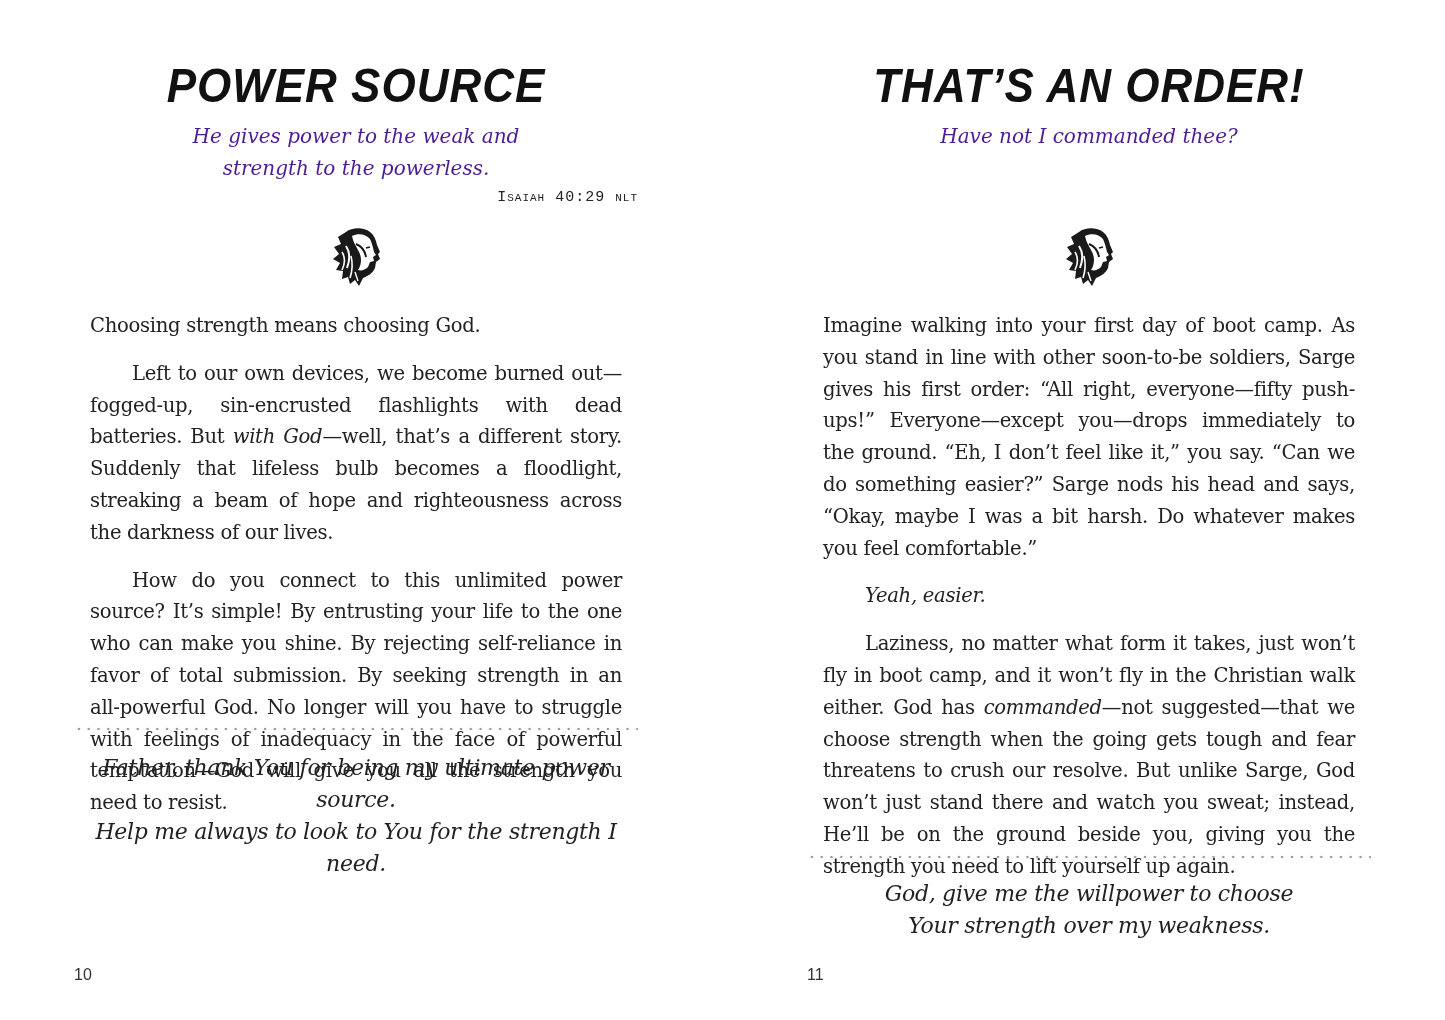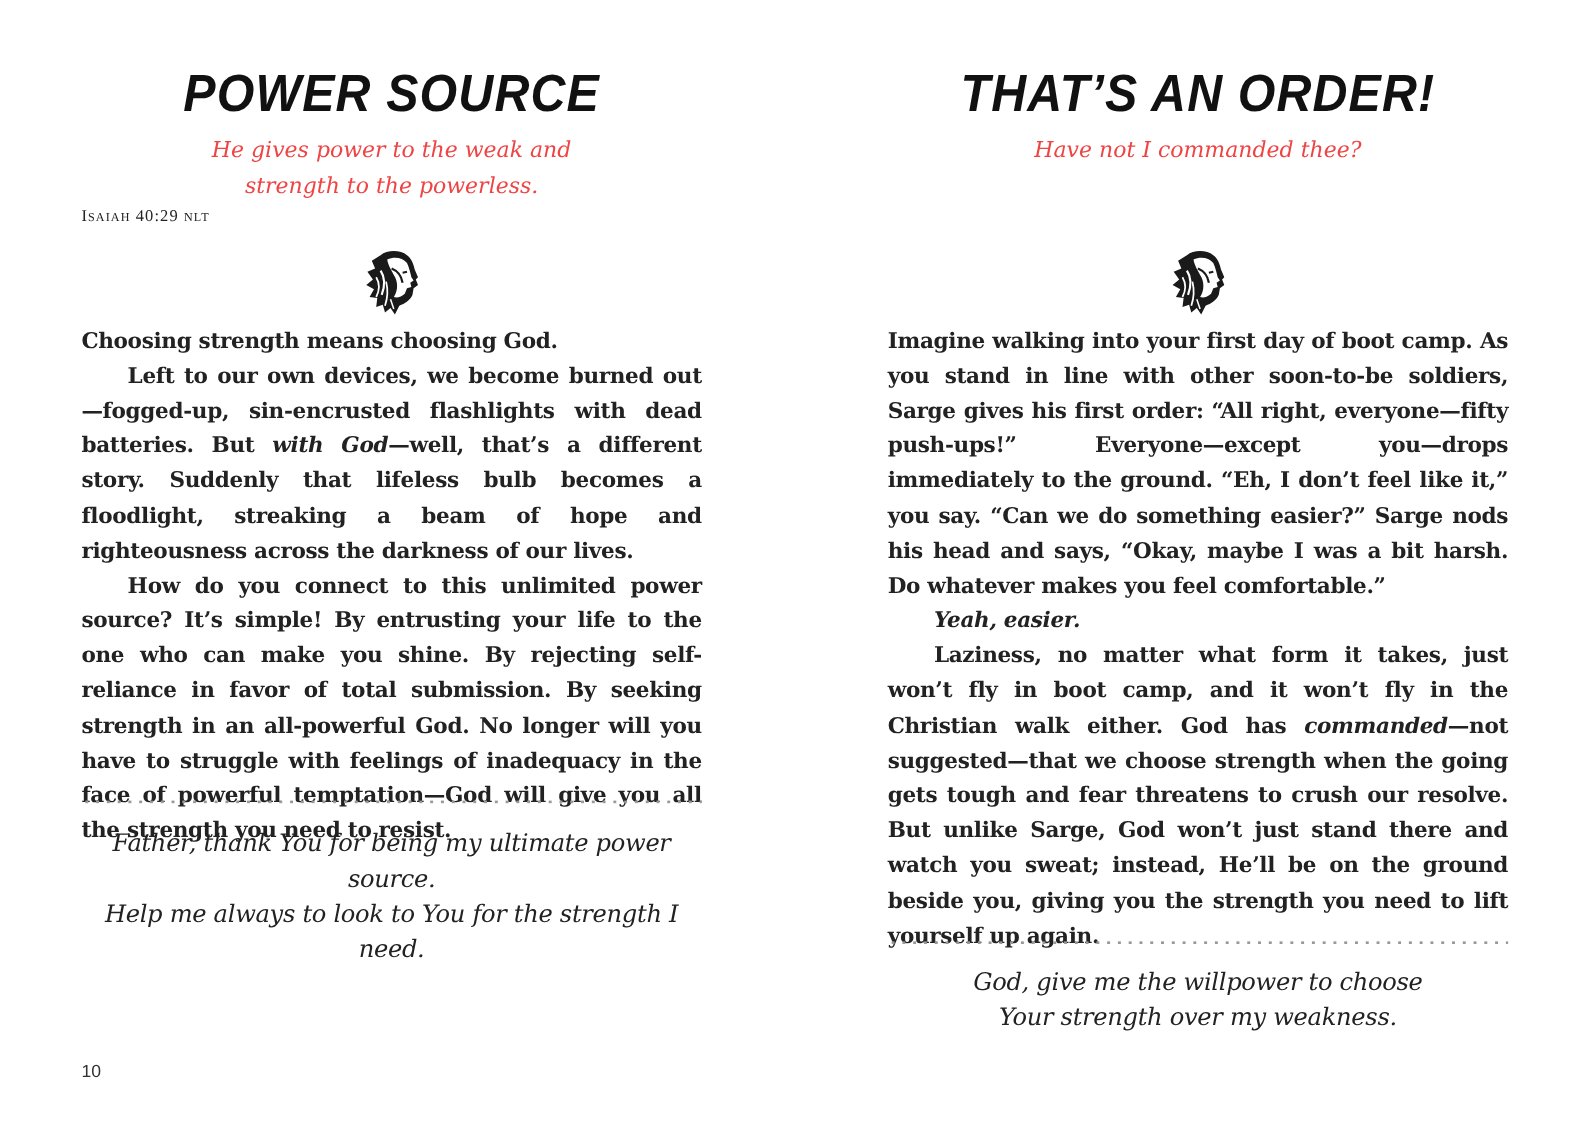--- a/index.html
+++ b/index.html
@@ -38,30 +38,30 @@
     }
     .verse {
       position: absolute;
       left: 0; right: 0;
       top: 120px;
       text-align: center;
       font-family: "DejaVu Serif", serif;
       font-style: italic;
       font-size: 20px;
       line-height: 32px;
-      color: #ef4444;
+      color: #4c1d95;
       font-weight: 300;
     }
     .verse .line { display: block; }
     .ref {
       position: absolute;
       left: 0; right: 0;
       top: 189px;
-      text-align: left;
-      font-family: Liberation Serif, serif;
+      text-align: right;
+      font-family: Liberation Mono, monospace;
       font-size: 15px;
       letter-spacing: 1px;
       color: #222;
       font-variant: small-caps;
     }
     .lion {
       position: absolute;
       left: 50%;
       top: 226px;
       width: 56px;
@@ -72,21 +72,21 @@
       position: absolute;
       left: 0; right: 0;
       top: 294px;
       font-family: "DejaVu Serif", serif;
       font-size: 19.6px;
       line-height: 31.8px;
       color: #222;
       text-align: justify;
       letter-spacing: -0.3px;
     }
-    .body-text p { margin: 0; font-weight: bold; }
+    .body-text p { margin: 16px; }
     .body-text p.indent { text-indent: 42px; }
     .body-text em { font-style: italic; }
 
     .dots {
       position: absolute;
       left: 0; right: 0;
       height: 4px;
       background-image: radial-gradient(circle, #999 1.3px, transparent 1.6px);
       background-size: 9.8px 4px;
       background-repeat: repeat-x;
@@ -183,13 +183,14 @@
     </p>
     <p class="indent">
       <span>Laziness, no matter what form it takes, just won’t fly in boot camp, and it won’t fly in the Christian walk either. God has </span><em>commanded</em><span>—not suggested—that we choose strength when the going gets tough and fear threatens to crush our resolve. But unlike Sarge, God won’t just stand there and watch you sweat; instead, He’ll be on the ground beside you, giving you the strength you need to lift yourself up again.</span>
     </p>
   </div>
   <div class="dots"></div>
   <div class="prayer">
     <span class="line">God, give me the willpower to choose</span>
     <span class="line">Your strength over my weakness.</span>
   </div>
+  <div class="page-num">11</div>
 </div>
 
 </body></html>

